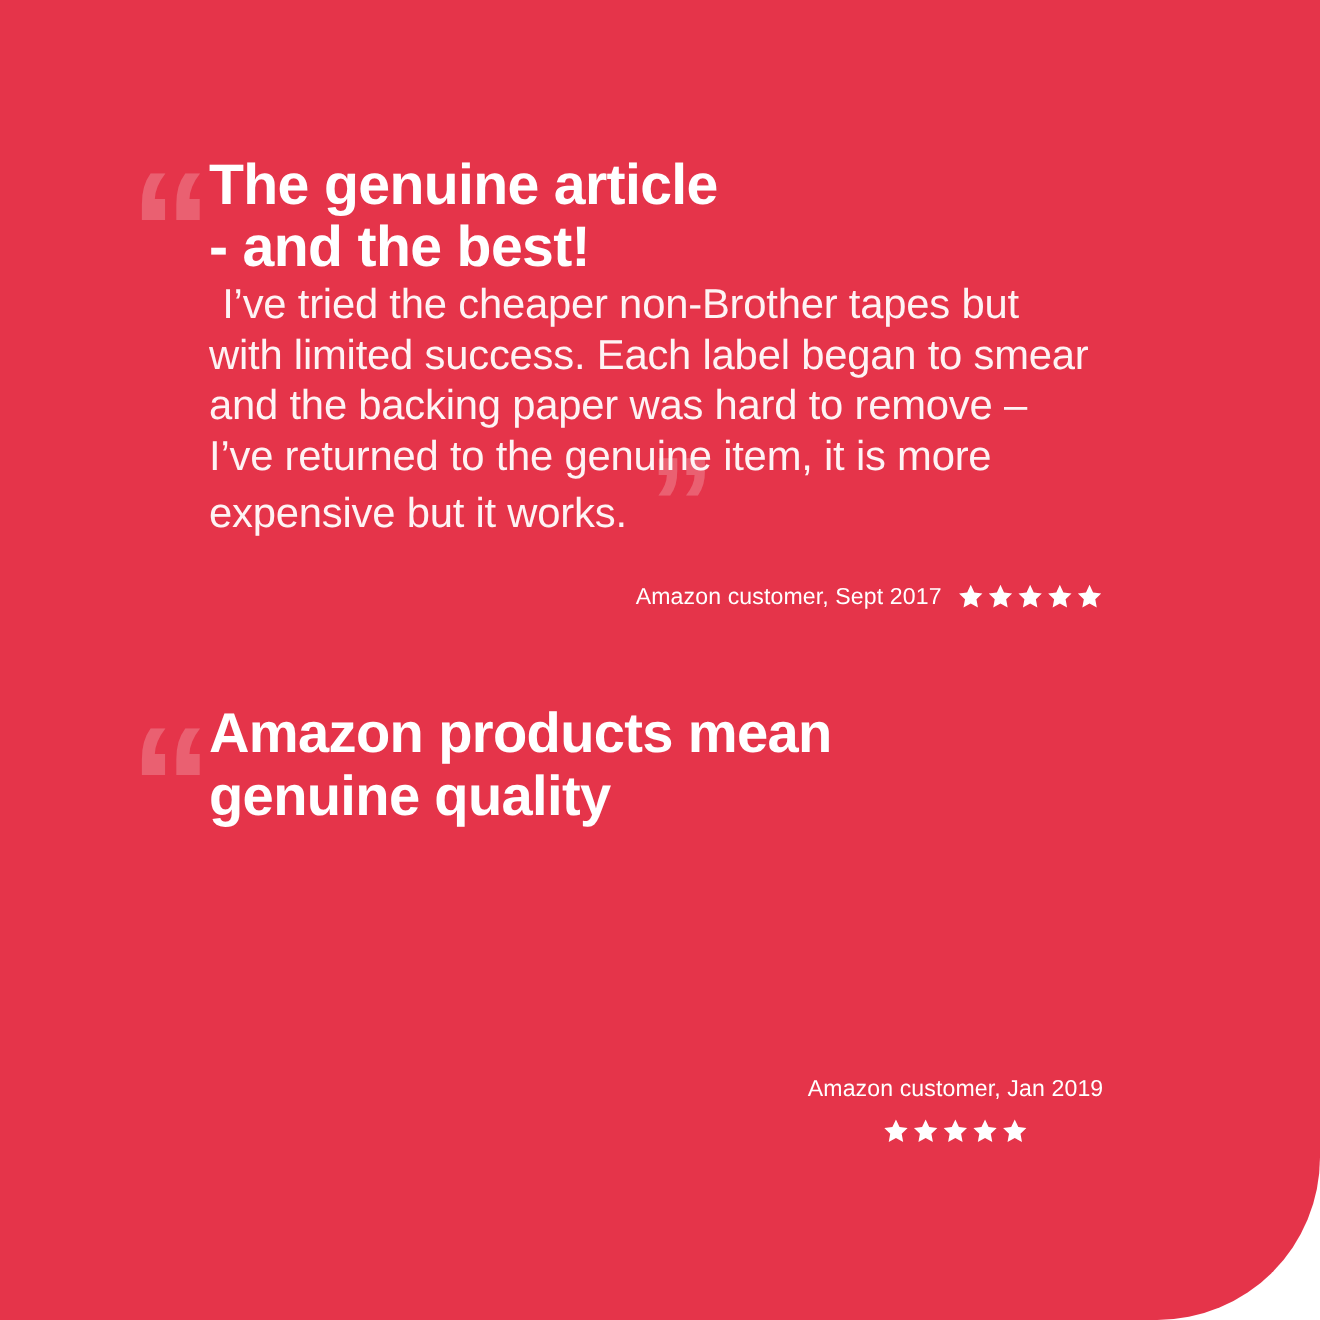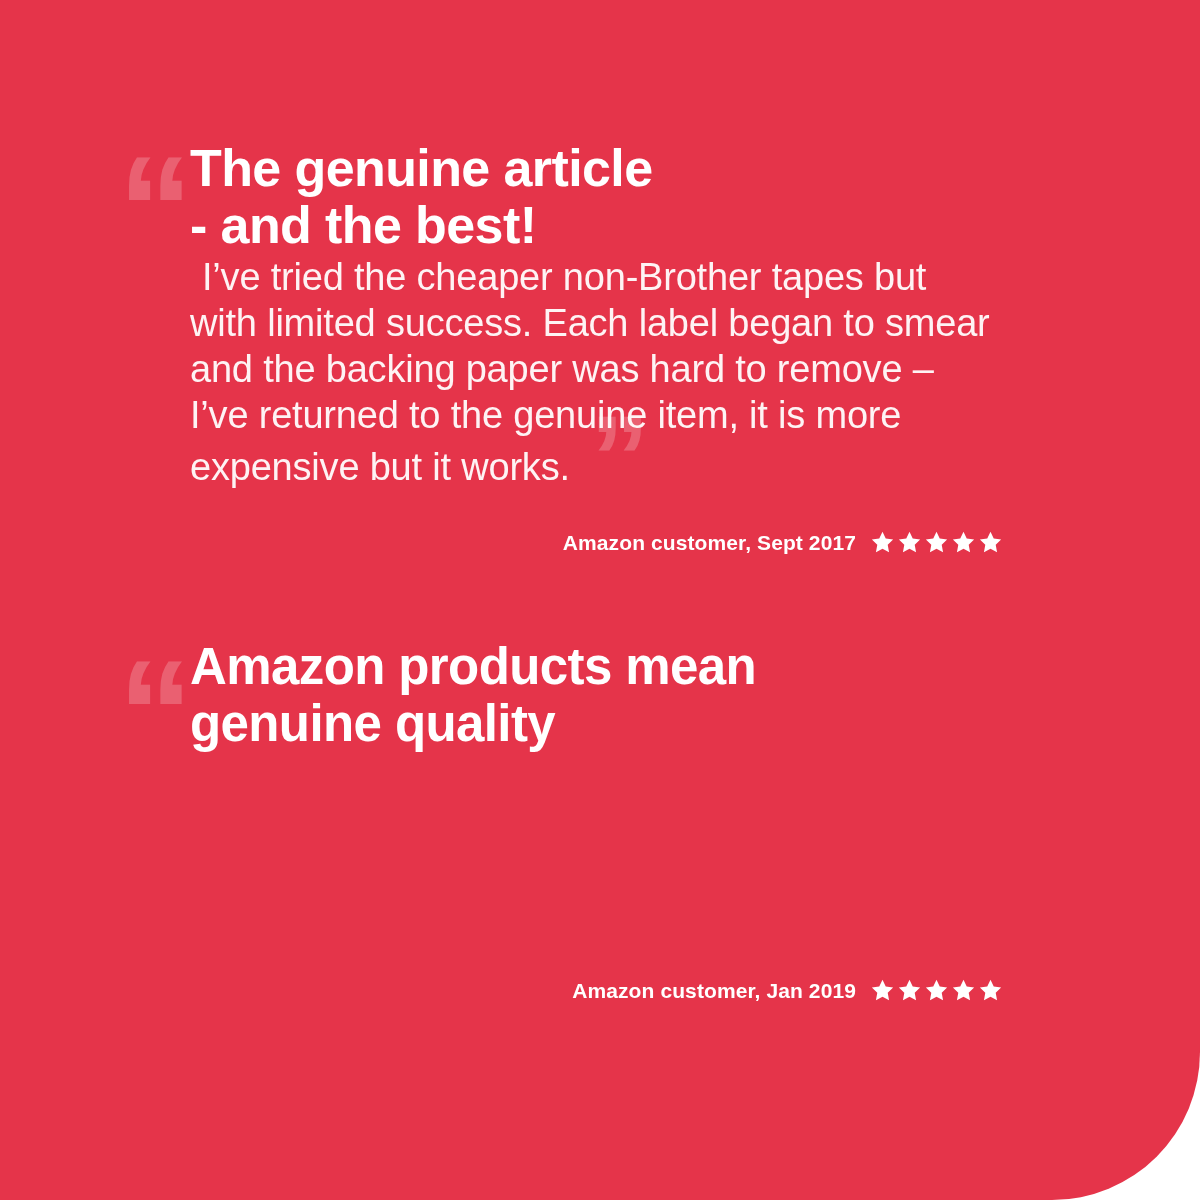--- a/index.html
+++ b/index.html
@@ -102,26 +102,26 @@
   
   .attribution {
     position: absolute;
     right: 197px;
     display: flex;
     align-items: center;
     gap: 14px;
     white-space: nowrap;
   }
   #attribution-1 { top: 390px; }
-  #attribution-2 { top: 340px; }
+  #attribution-2 { top: 340px; flex-direction: column; }
 
   .attribution-label {
     color: #ffffff;
     font-family: "Liberation Sans", sans-serif;
-    font-weight: 700;
+    font-weight: 400;
     font-size: 21px;
     letter-spacing: 0.1px;
   }
 
   .stars {
     display: flex;
     align-items: center;
     gap: 2px;
   }
   .star {

